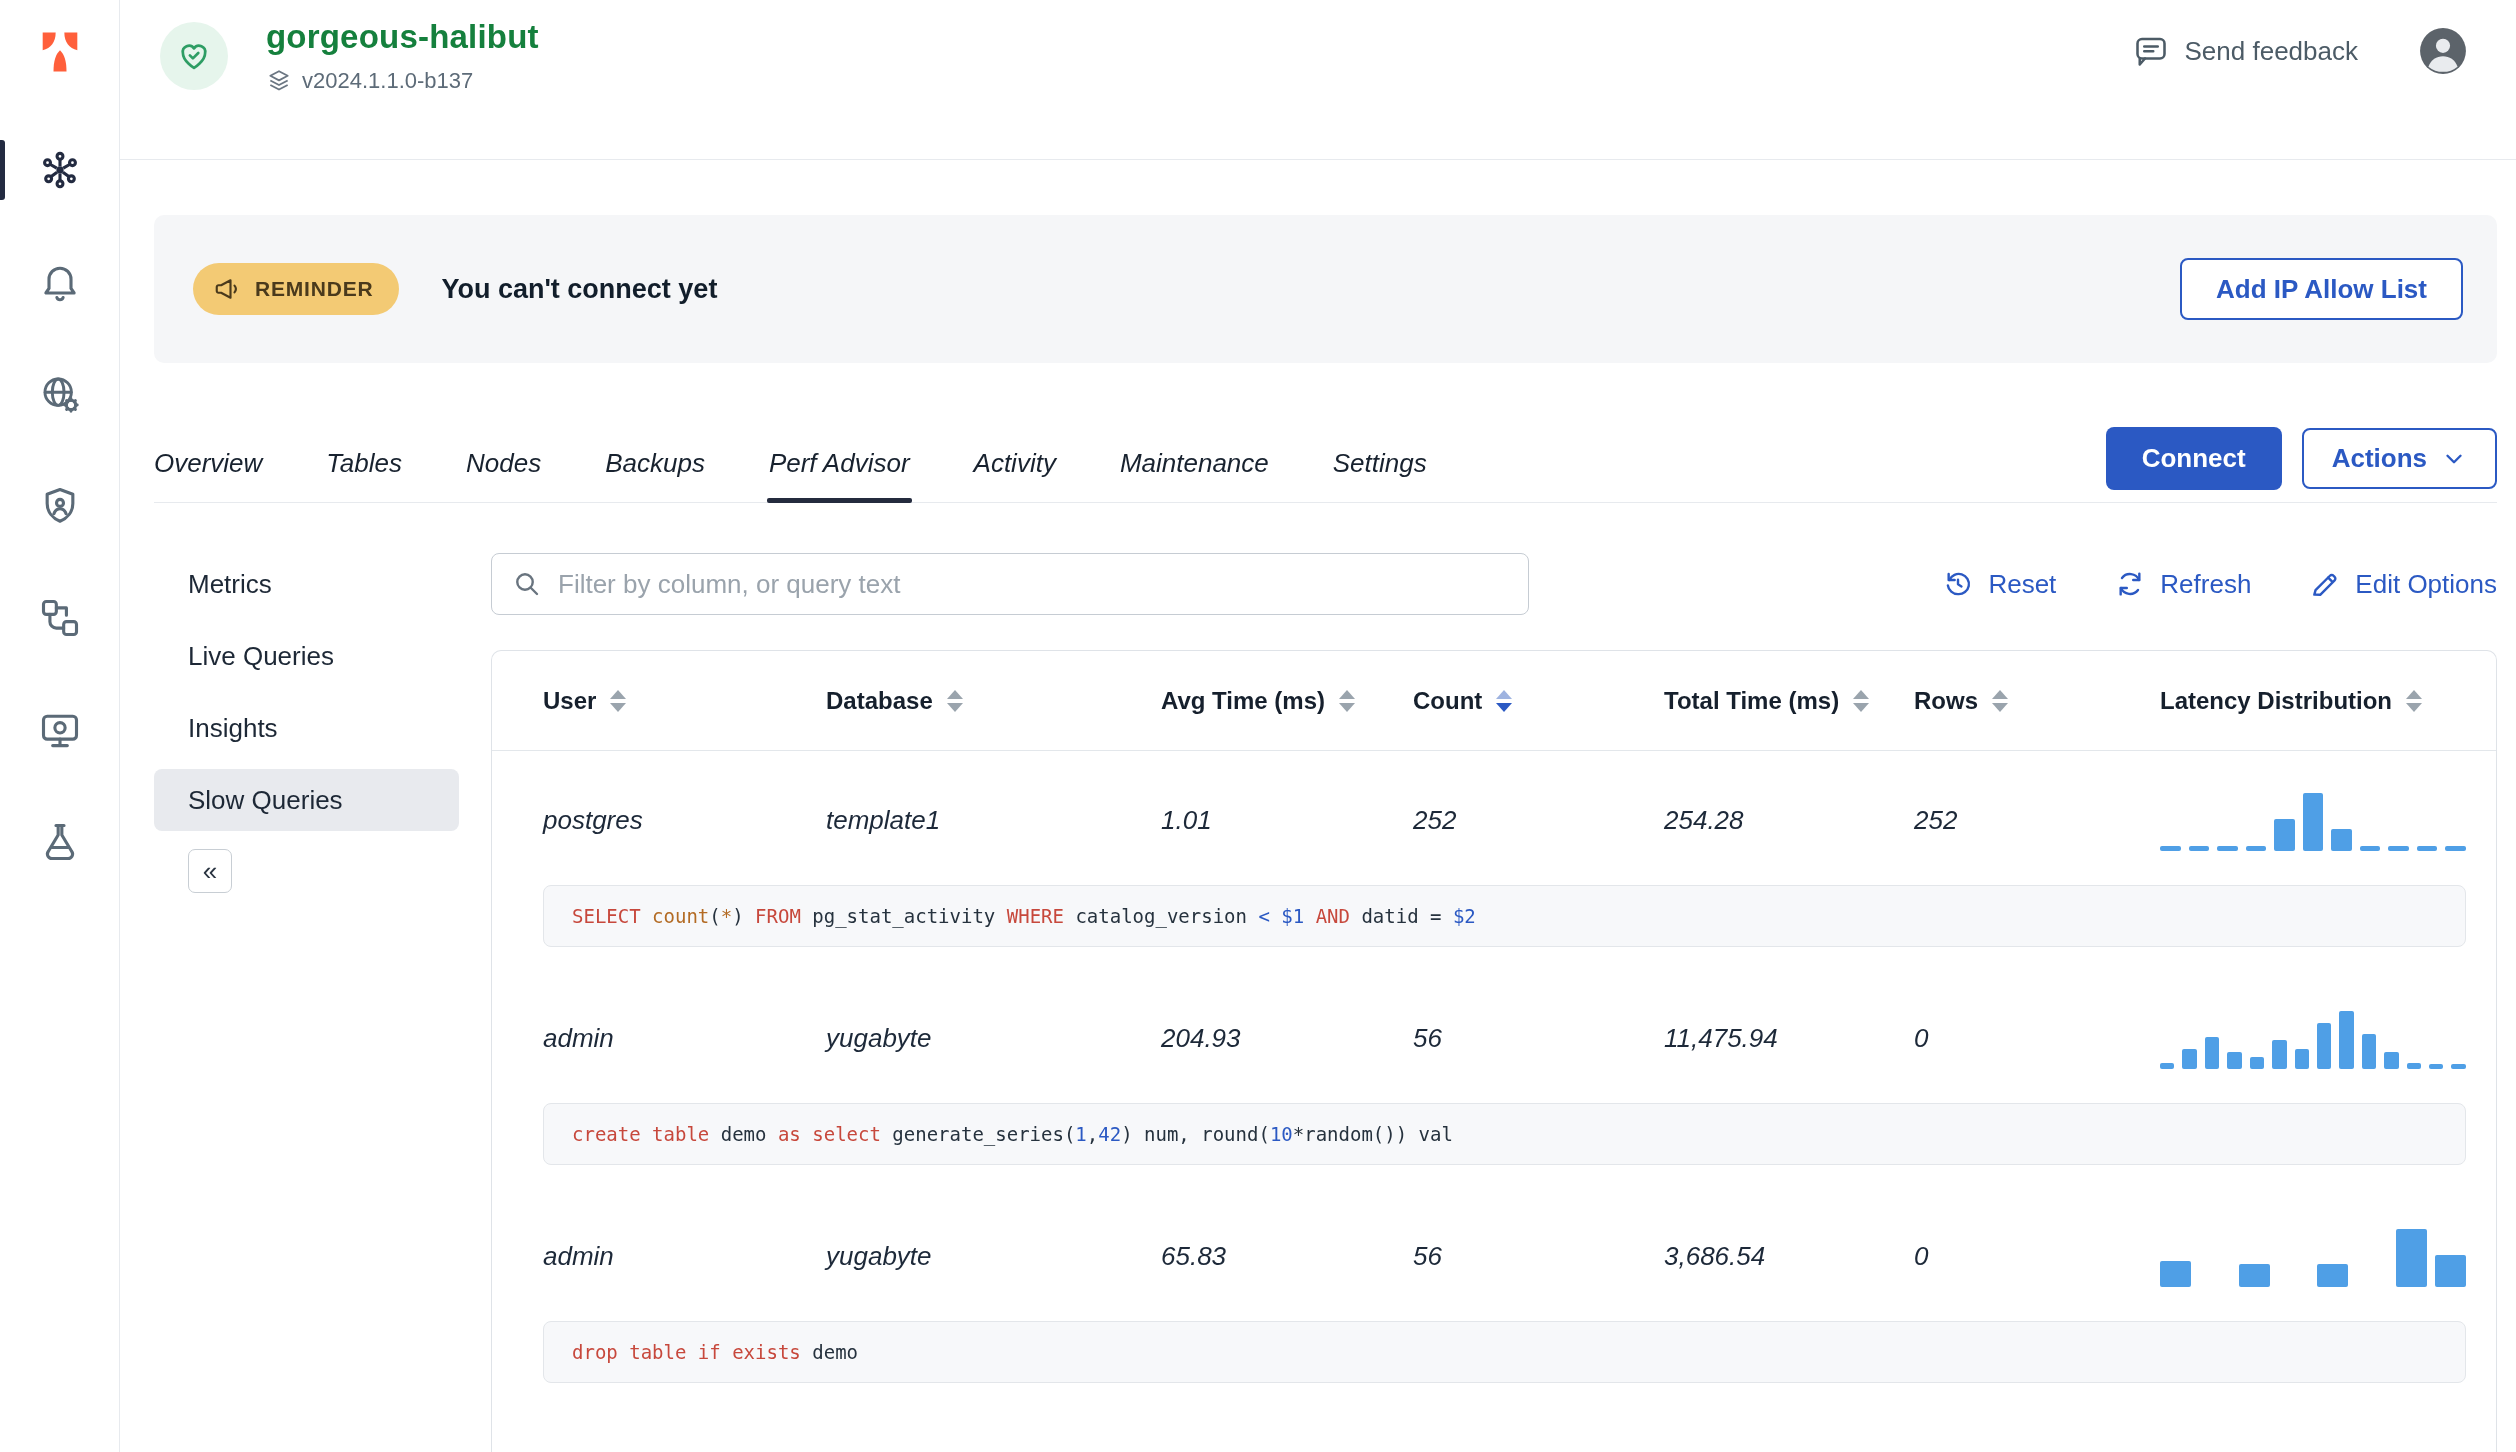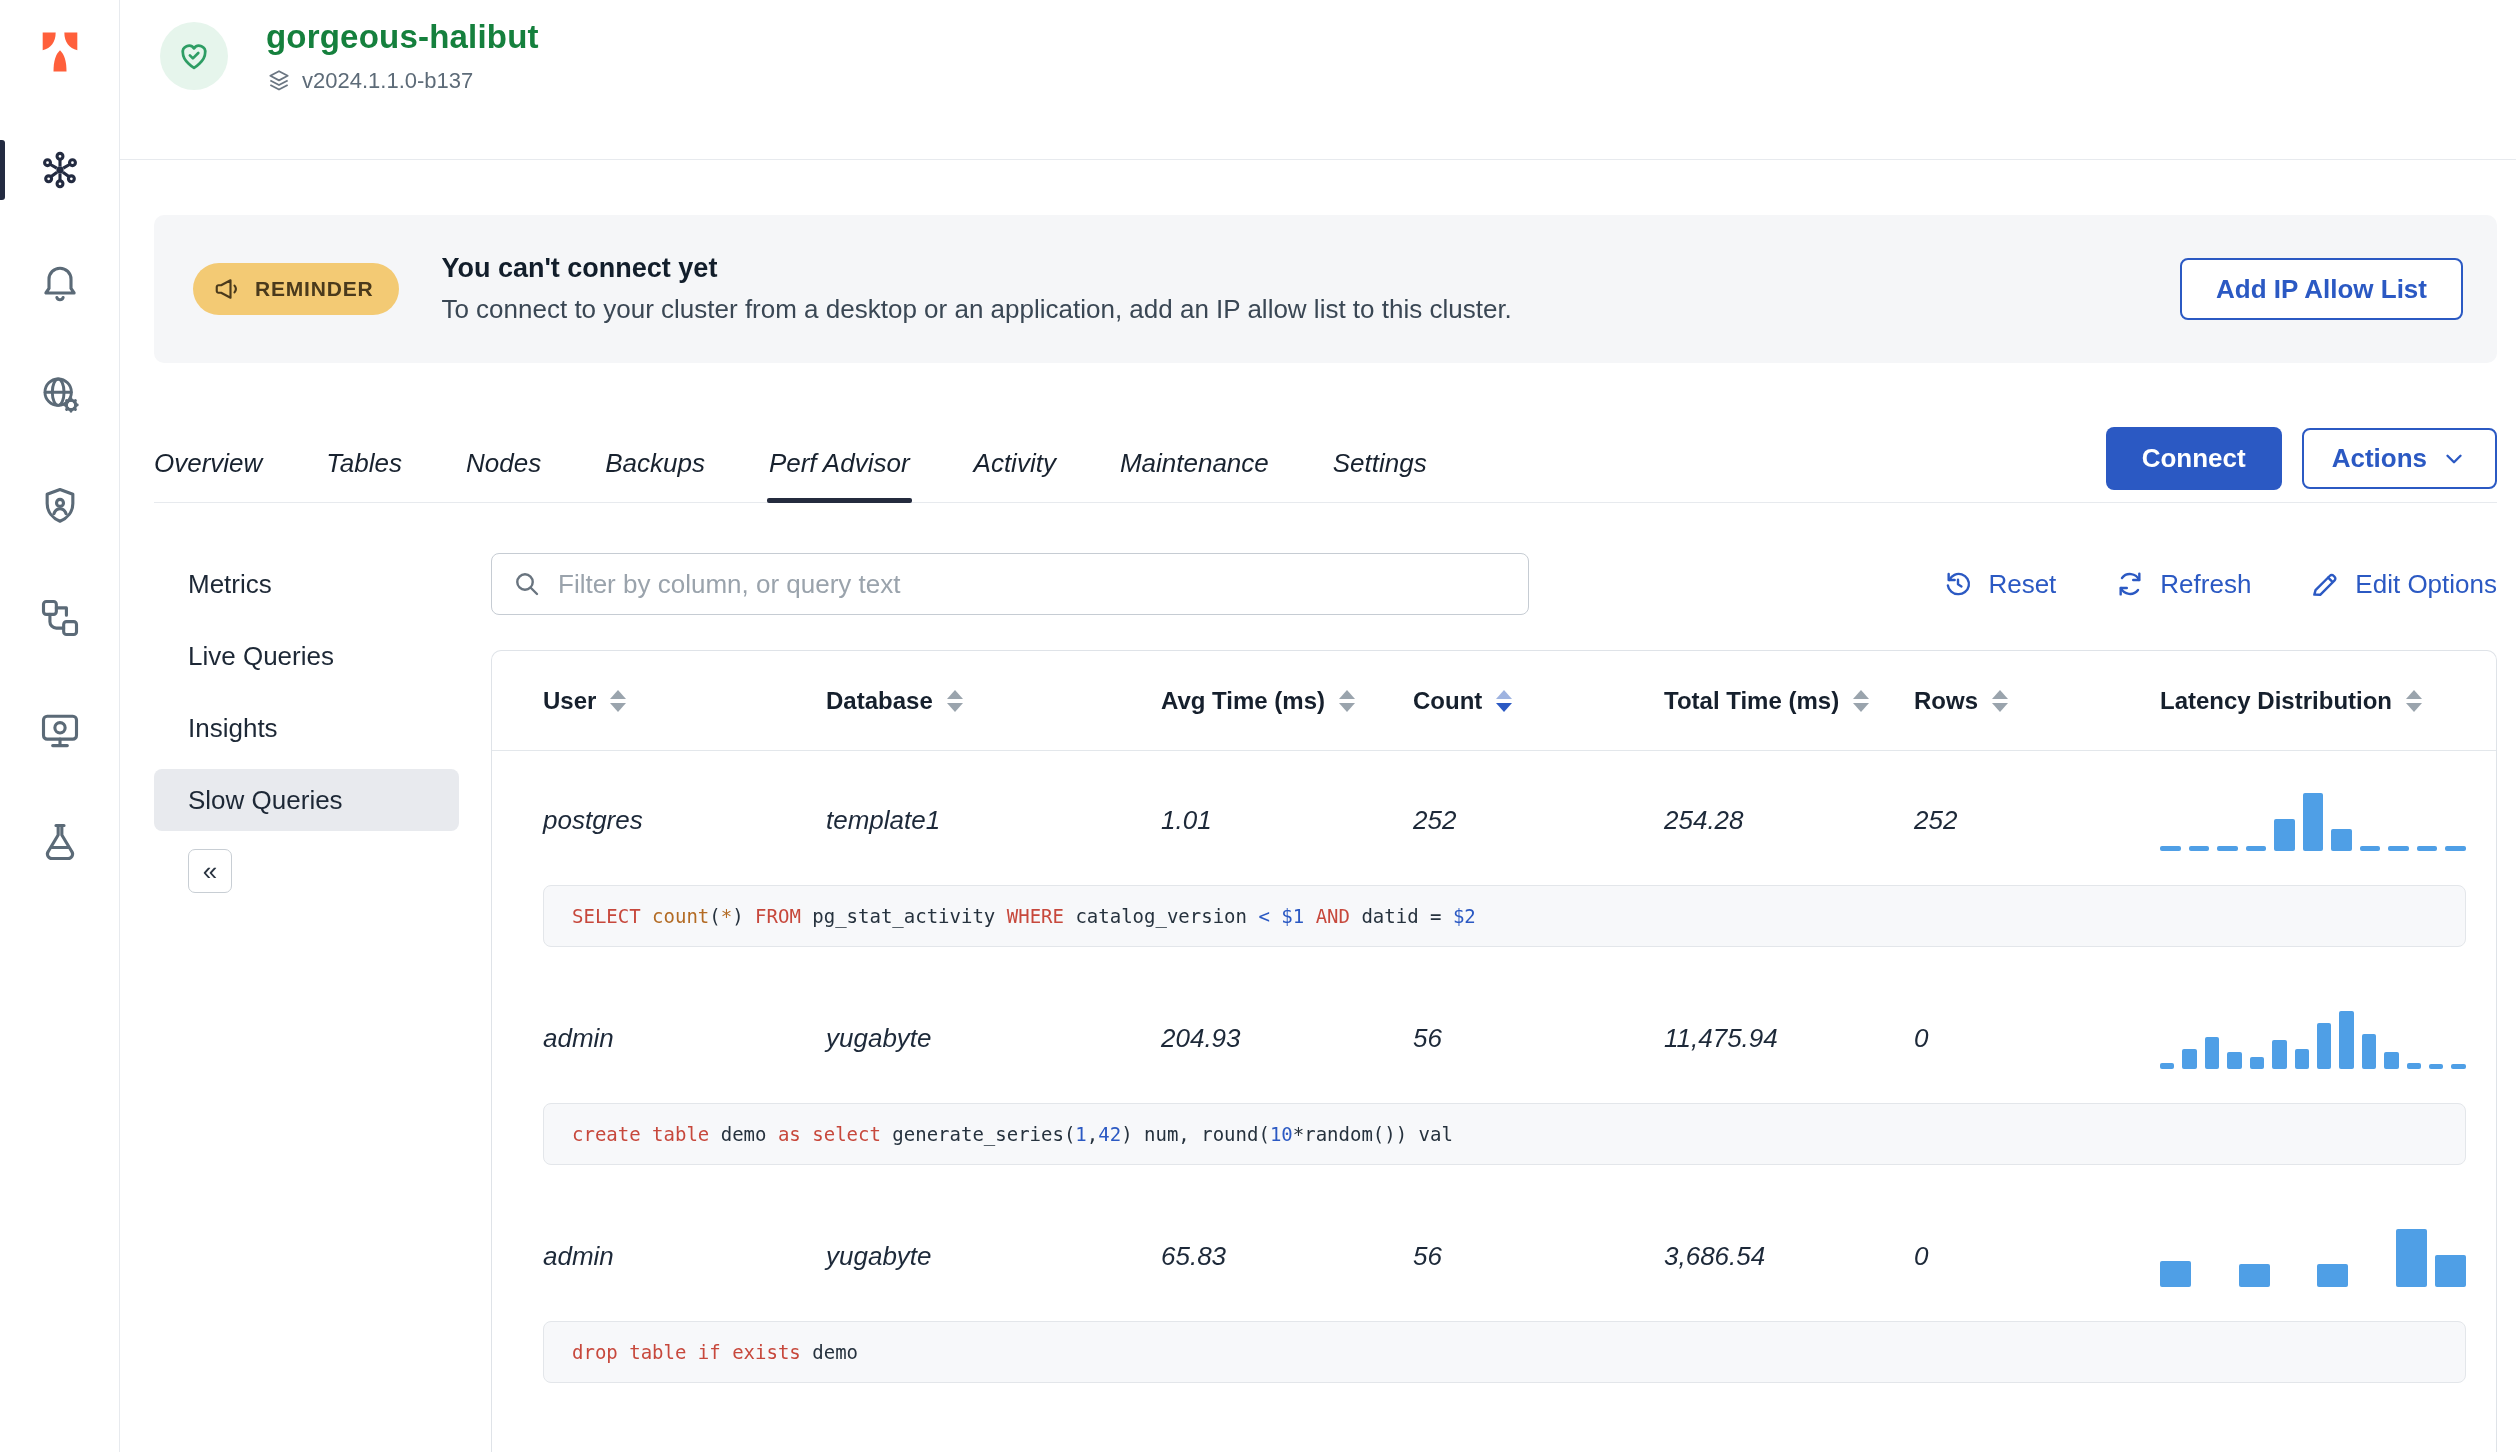--- a/index.html
+++ b/index.html
@@ -191,35 +191,51 @@
       <div class="cluster-title">gorgeous-halibut</div>
       <div class="version-row">
         <svg width="26" height="26" viewBox="0 0 24 24" fill="none" stroke="#6b7682" stroke-width="1.7" stroke-linejoin="round">
           <path d="M12 3l8 4.2-8 4.2-8-4.2L12 3z"></path>
           <path d="M4 11.5l8 4.2 8-4.2"></path>
           <path d="M4 15.7l8 4.2 8-4.2"></path>
         </svg>
         <span>v2024.1.1.0-b137</span>
       </div>
     </div>
+    <div class="topbar-right">
+      <div class="feedback">
+        <svg width="36" height="36" viewBox="0 0 24 24" fill="none" stroke="#4c5b66" stroke-width="1.7" stroke-linecap="round" stroke-linejoin="round">
+          <rect x="3" y="4" width="18" height="13" rx="3"></rect>
+          <path d="M8 17l-3.5 4v-4"></path>
+          <path d="M7.5 9h9M7.5 12.2h6"></path>
+        </svg>
+        <span>Send feedback</span>
+      </div>
+      <div class="avatar">
+        <svg width="50" height="50" viewBox="0 0 24 24">
+          <circle cx="12" cy="12" r="11" fill="#5c636a"></circle>
+          <circle cx="12" cy="9.5" r="3.4" fill="#e9ebee"></circle>
+          <path d="M5 19.5c1.3-3.4 3.9-5 7-5s5.7 1.6 7 5a11 11 0 01-14 0z" fill="#e9ebee"></path>
+        </svg>
+      </div>
+    </div>
   </div>
 
   <div class="content">
 
     <div class="banner">
       <div class="badge">
         <svg width="30" height="30" viewBox="0 0 24 24" fill="none" stroke="#4a3a1c" stroke-width="1.7" stroke-linecap="round" stroke-linejoin="round">
           <path d="M14 5L6.5 9H4.4A1.4 1.4 0 003 10.4v3.2A1.4 1.4 0 004.4 15h2.1L14 19V5z"></path>
           <path d="M17.2 9.3a4.2 4.2 0 010 5.4"></path>
         </svg>
         <span>REMINDER</span>
       </div>
       <div class="banner-text">
         <div class="banner-title">You can't connect yet</div>
-        <div class="banner-sub">To connect to your cluster from a desktop or an application, add an IP allow list to this cluster.</div>
       </div>
       <button class="btn-outline">Add IP Allow List</button>
     </div>
 
     <div class="tabs-row">
       <div class="tabs">
         <div class="tab">Overview</div>
         <div class="tab">Tables</div>
         <div class="tab">Nodes</div>
         <div class="tab">Backups</div>

